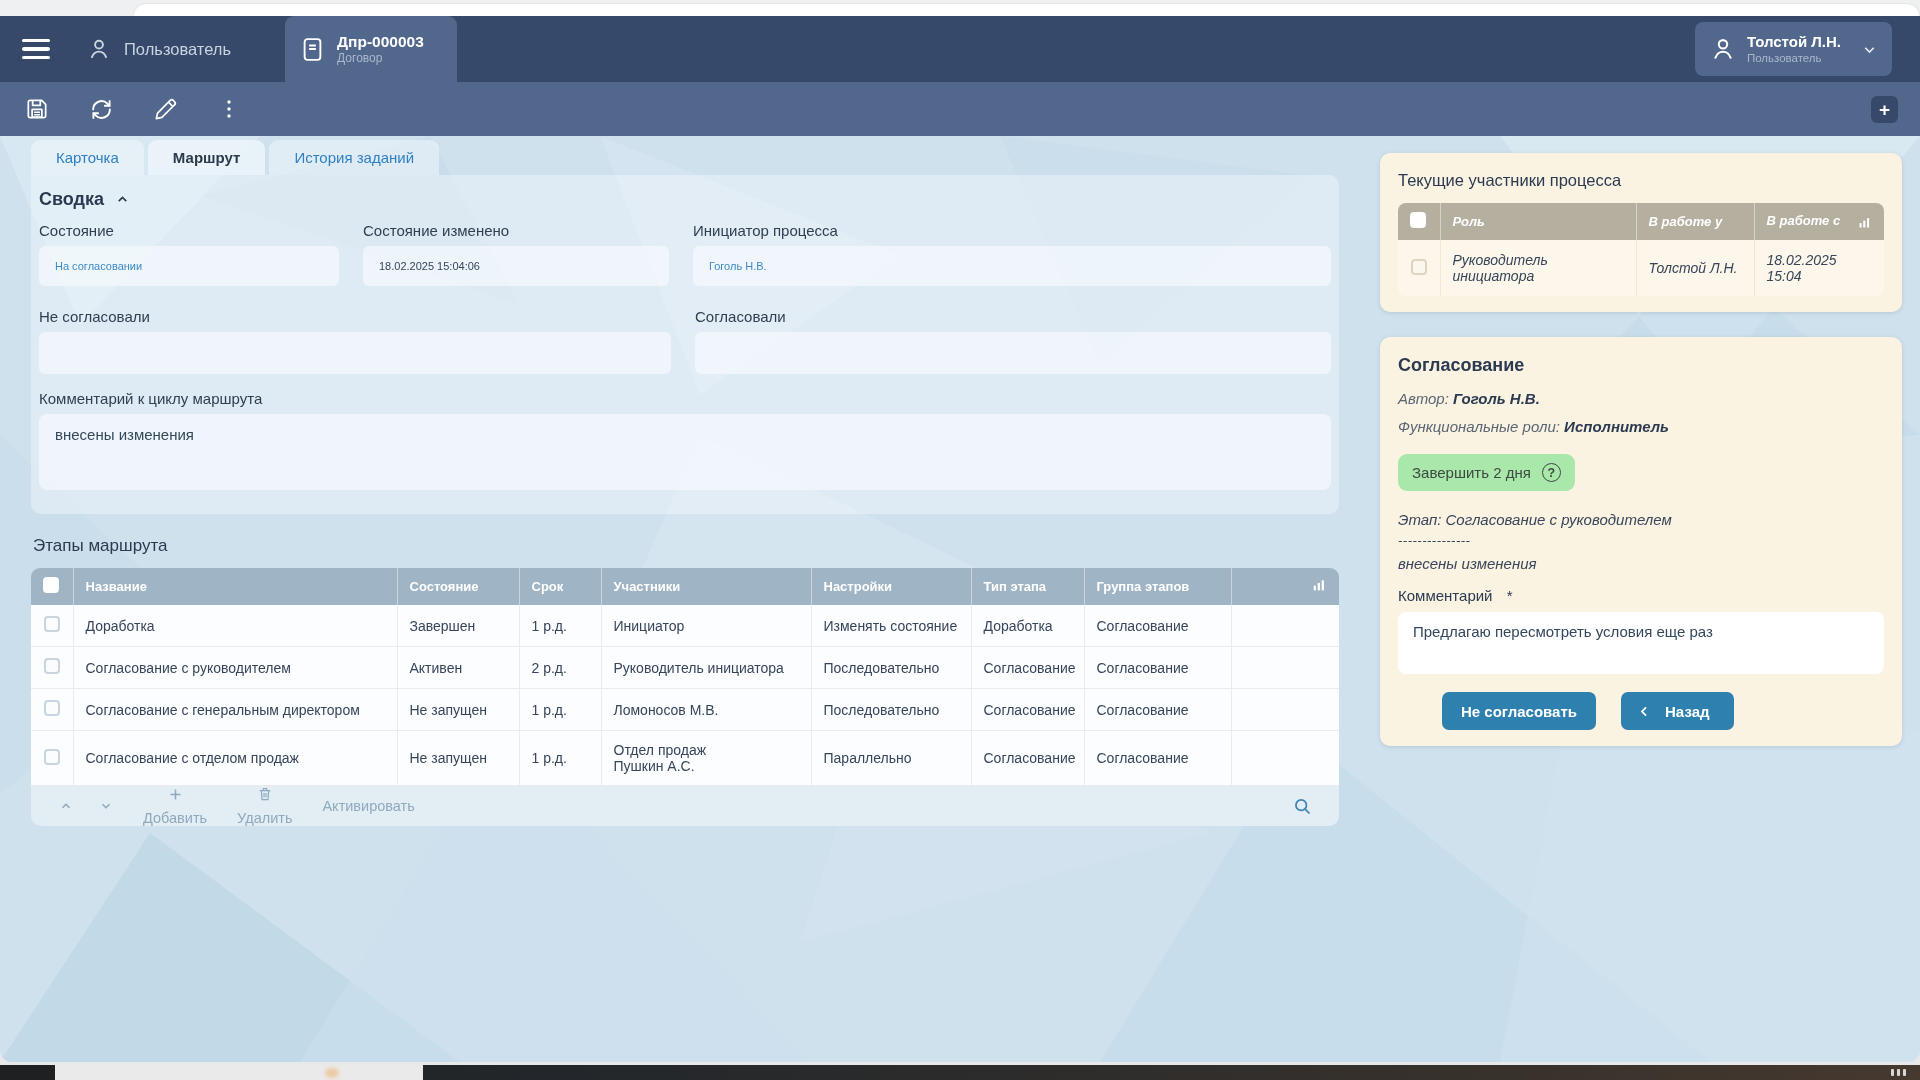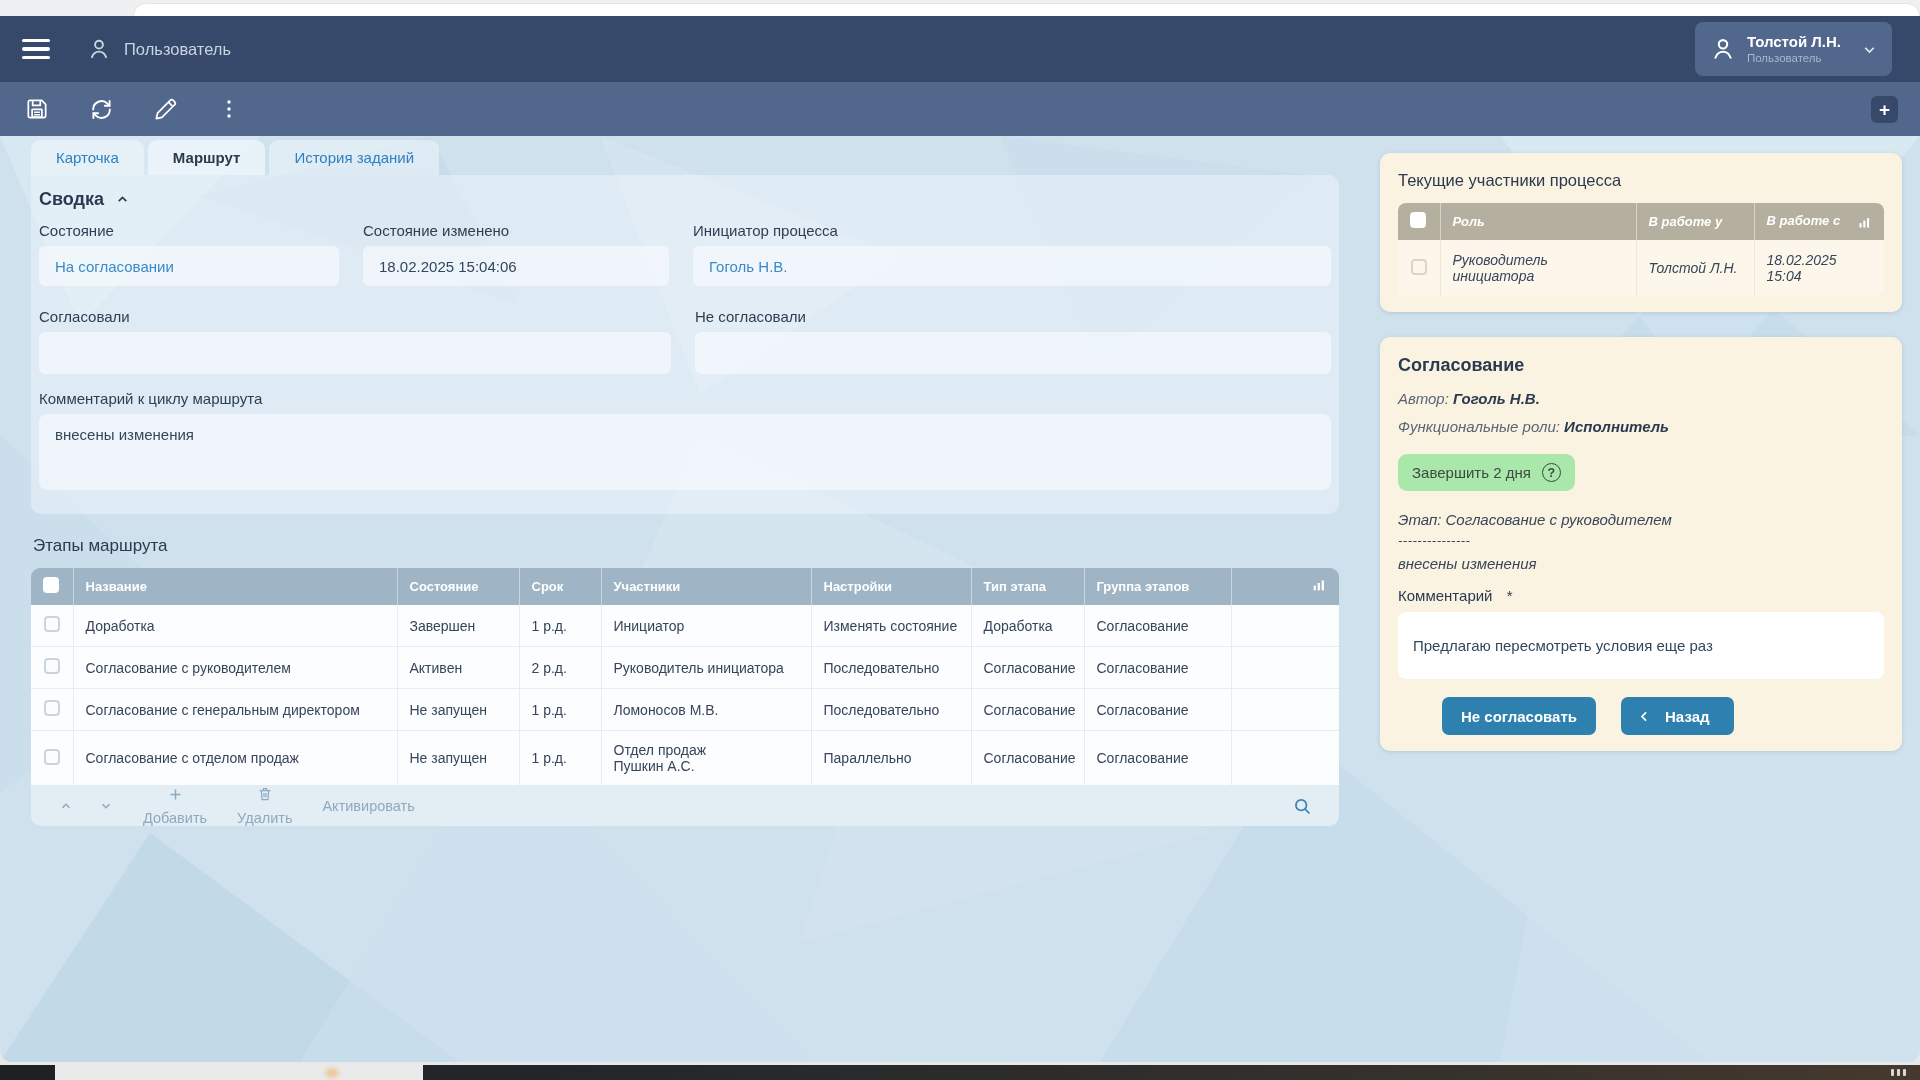--- a/index.html
+++ b/index.html
@@ -55,21 +55,21 @@
     background: rgba(240,247,252,.55); cursor: pointer; }
   .tab.active { background: rgba(236,244,250,.85); color: #2C3A4D; font-weight: 700; }
 
   .wash { background: rgba(236,244,250,.55); border-radius: 0 10px 10px 10px; padding: 14px 8px 24px; }
   .sec-title { font-size: 18px; font-weight: 700; color: #2B3A50; display: flex; align-items: center; gap: 11px; }
   .collapse-btn { display: inline-flex; color: #2B3A50; cursor: pointer; }
   .fgrid1 { display: grid; grid-template-columns: 300px 306px 1fr; column-gap: 24px; }
   .fgrid2 { display: grid; grid-template-columns: 632px 1fr; column-gap: 24px; margin-top: 10px; }
   .flabel { font-size: 15px; color: #2F3E50; margin: 12px 0 7px; }
   .fbox { height: 40px; background: rgba(252,254,255,.55); border-radius: 6px; display: flex;
-    align-items: center; padding: 0 16px; font-size: 15px; color: #33475C; }
+    align-items: center; padding: 0 16px; font-size: 11px; color: #33475C; }
   .fbox.link { color: #3B8AC6; cursor: pointer; }
   .fbox.empty { height: 42px; }
   .comment-box { height: 76px; background: rgba(252,254,255,.55); border-radius: 8px;
     padding: 12px 16px; font-size: 15px; color: #33475C; margin-top: 2px; }
 
   
   .stages-title { font-size: 17px; color: #2B3A50; margin: 22px 0 12px 2px; }
   .table-wrap { border-radius: 9px 9px 0 0; overflow: hidden; width: 1308px; }
   table.stages { width: 1308px; border-collapse: collapse; table-layout: fixed; }
   table.stages thead th { background: #9FB4C4; color: #fff; font-size: 13px; font-weight: 700;
@@ -114,21 +114,21 @@
   .tp-line b { color: #2B3A50; }
   .badge { display: inline-flex; align-items: center; gap: 11px; background: #A9E7AA; color: #3E4A42;
     font-size: 15px; padding: 9px 14px; border-radius: 9px; margin: 8px 0 13px; }
   .badge .q { width: 19px; height: 19px; border: 1.7px solid #3E4A42; border-radius: 50%;
     display: inline-flex; align-items: center; justify-content: center; font-size: 12.5px;
     font-weight: 700; cursor: pointer; }
   .tp-italic { font-style: italic; font-size: 15px; color: #39465A; margin: 7px 0; }
   .tp-divider { font-style: italic; font-size: 13px; color: #39465A; margin: -2px 0 4px; letter-spacing: .5px; }
   .tp-comlabel { font-size: 15px; color: #2B3A50; margin: 15px 0 8px; }
   .tp-comlabel .req { margin-left: 10px; }
-  .tp-combox { background: #fff; border-radius: 8px; min-height: 62px; padding: 25px 15px;
+  .tp-combox { background: #fff; border-radius: 8px; min-height: 62px; padding: 11px 15px;
     font-size: 15px; color: #33475C; cursor: text; }
   .tp-buttons { display: flex; gap: 25px; margin-top: 18px; padding-left: 44px; }
   .btn { background: #2E80AF; color: #fff; font-size: 15px; font-weight: 700; height: 38px;
     border: none; border-radius: 7px; display: inline-flex; align-items: center; padding: 0 19px;
     cursor: pointer; font-family: "Liberation Sans", sans-serif; }
   .btn.back { padding: 0 24px 0 16px; gap: 13px; }
 
   
   .taskbar { position: absolute; left: 0; right: 0; bottom: 0; height: 15px;
     background: linear-gradient(90deg, #1e2022, #23272b 30%, #39322c 80%, #46392f); }
@@ -156,20 +156,33 @@
           <span></span>
       </div>
       <div class="workspace">
         <span class="icon">
           <svg width="26" height="26" viewBox="0 0 24 24" fill="none" stroke="currentColor" stroke-width="1.8">
             <circle cx="12" cy="8" r="3.6"></circle>
             <path d="M5.5 19.5c1.2-3.4 4-5.1 6.5-5.1s5.3 1.7 6.5 5.1" stroke-linecap="round"></path>
           </svg>
         </span>
         <span class="lbl">Пользователь</span>
+      </div>
+      <div class="doc-tab">
+        <span class="icon">
+          <svg width="27" height="27" viewBox="0 0 24 24" fill="none" stroke="currentColor" stroke-width="1.7">
+            <rect x="5" y="2.8" width="14" height="18.4" rx="2.5"></rect>
+            <line x1="9" y1="8.4" x2="15" y2="8.4"></line>
+            <line x1="9" y1="11.6" x2="15" y2="11.6"></line>
+          </svg>
+        </span>
+        <span>
+          <div class="tt">Дпр-000003</div>
+          <div class="ts">Договор</div>
+        </span>
       </div>
       <div class="user-btn">
         <span class="icon">
           <svg width="28" height="28" viewBox="0 0 24 24" fill="none" stroke="currentColor" stroke-width="1.8">
             <circle cx="12" cy="8" r="3.6"></circle>
             <path d="M5.5 19.5c1.2-3.4 4-5.1 6.5-5.1s5.3 1.7 6.5 5.1" stroke-linecap="round"></path>
           </svg>
         </span>
         <span>
           <div class="un">Толстой Л.Н.</div>
@@ -263,25 +276,25 @@
               <div class="fbox">18.02.2025 15:04:06</div>
             </div>
             <div>
               <div class="flabel">Инициатор процесса</div>
               <div class="fbox link">Гоголь Н.В.</div>
             </div>
           </div>
 
           <div class="fgrid2">
             <div>
-              <div class="flabel">Согласовали</div>
+              <div class="flabel">Не согласовали</div>
               <div class="fbox empty"></div>
             </div>
             <div>
-              <div class="flabel">Не согласовали</div>
+              <div class="flabel">Согласовали</div>
               <div class="fbox empty"></div>
             </div>
           </div>
 
           <div class="flabel" style="margin-top:16px">Комментарий к циклу маршрута</div>
           <div class="comment-box">внесены изменения</div>
         </div>
 
         <div class="stages-title">Этапы маршрута</div>
 

